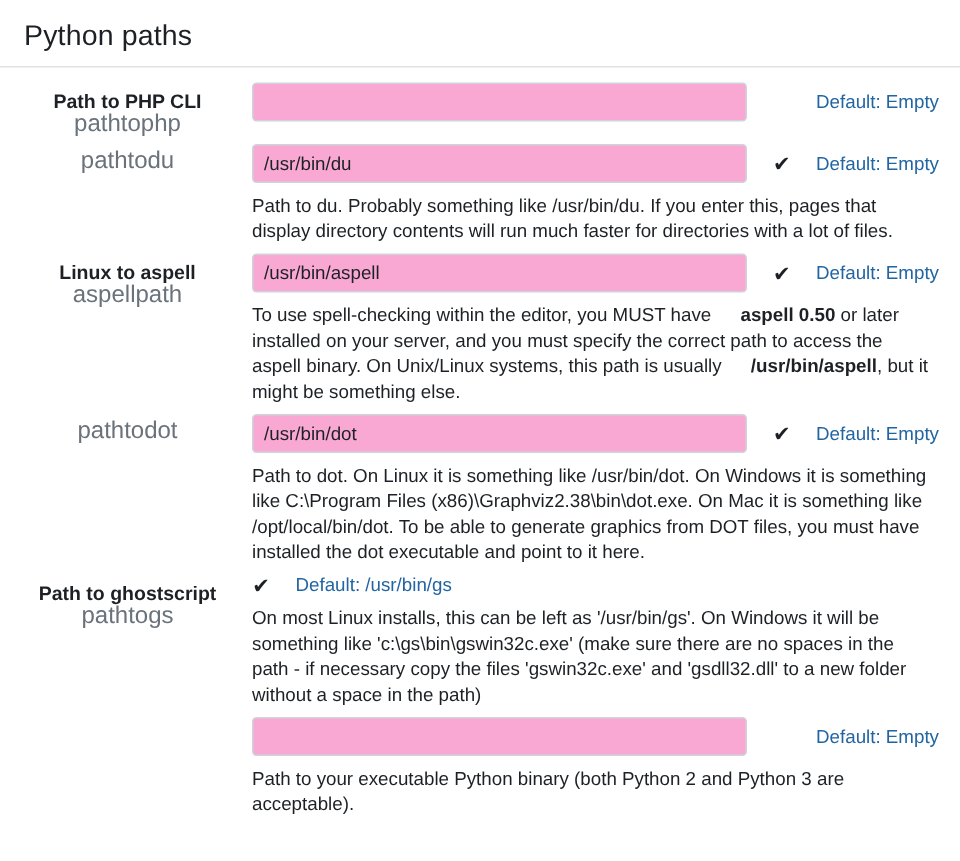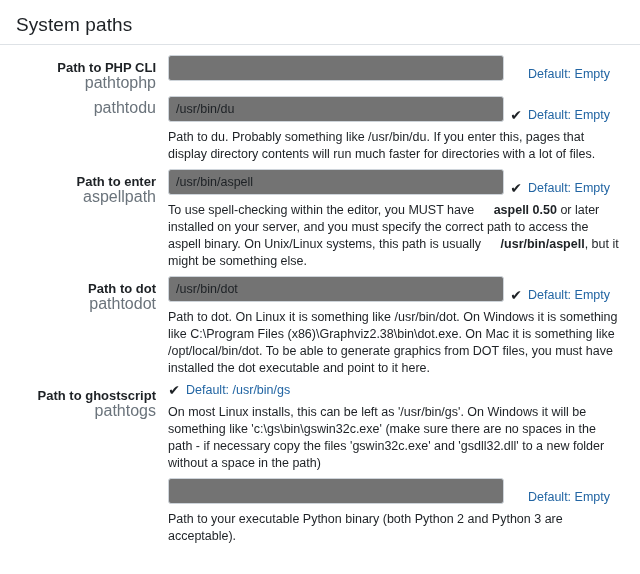--- a/index.html
+++ b/index.html
@@ -35,21 +35,21 @@
   }
   .setting {
     display: flex;
     flex-direction: row;
     align-items: flex-start;
     margin-bottom: 6px;
   }
   .label-col {
     width: 154px;
     flex: 0 0 154px;
-    text-align: right;
+    text-align: center;
     padding-right: 12px;
     padding-top: 5px;
   }
   .label-title {
     font-size: 13px;
     font-weight: 700;
     color: #1d2125;
     line-height: 16px;
     display: block;
   }
@@ -58,33 +58,33 @@
     color: #6a737b;
     line-height: 14px;
     display: block;
   }
   .field-col {
     flex: 1 1 auto;
     min-width: 0;
   }
   .field-row {
     display: flex;
-    align-items: flex-end;
-    gap: 6px;
+    align-items: center;
+    gap: 17px;
   }
   input[type="text"] {
     width: 336px;
     height: 26px;
     border: 1px solid #ced4da;
     border-radius: 3px;
     padding: 3px 7px;
     font-size: 12.5px;
     font-family: "Liberation Sans", sans-serif;
     color: #1d2125;
-    background: #737373;
+    background: #f9a8d4;
     outline: none;
   }
   input[type="text"]::placeholder { color: #a9b0b7; }
   .check-icon {
     color: #1d2125;
     font-size: 14px;
     line-height: 1;
     width: 12px;
     display: inline-block;
     text-align: center;
@@ -101,21 +101,21 @@
     color: #1d2125;
     margin: 7px 0 0 0;
     max-width: 455px;
   }
   .description b { font-weight: 700; margin-left: 16px; }
 </style>
 </head>
 <body>
 
 <div class="page">
-  <h1 class="page-title">System paths</h1>
+  <h1 class="page-title">Python paths</h1>
   <div class="divider"></div>
 
   <div class="form" id="settings-form">
       <div class="setting">
         <div class="label-col">
           <span class="label-title">Path to PHP CLI</span>
           <span class="label-key">pathtophp</span>
         </div>
         <div class="field-col">
           <div class="field-row">
@@ -133,35 +133,34 @@
           <div class="field-row">
             <input type="text" placeholder="" value="/usr/bin/du" style="">
             <span class="check-icon">✔</span>
             <span class="default-text">Default: Empty</span>
           </div>
           <p class="description">Path to du. Probably something like /usr/bin/du. If you enter this, pages that display directory contents will run much faster for directories with a lot of files.</p>
         </div>
       </div>
       <div class="setting">
         <div class="label-col">
-          <span class="label-title">Path to enter</span>
+          <span class="label-title">Linux to aspell</span>
           <span class="label-key">aspellpath</span>
         </div>
         <div class="field-col">
           <div class="field-row">
             <input type="text" placeholder="" value="/usr/bin/aspell" style="">
             <span class="check-icon">✔</span>
             <span class="default-text">Default: Empty</span>
           </div>
           <p class="description">To use spell-checking within the editor, you MUST have <b>aspell 0.50</b> or later installed on your server, and you must specify the correct path to access the aspell binary. On Unix/Linux systems, this path is usually <b>/usr/bin/aspell</b>, but it might be something else.</p>
         </div>
       </div>
       <div class="setting">
         <div class="label-col">
-          <span class="label-title">Path to dot</span>
           <span class="label-key">pathtodot</span>
         </div>
         <div class="field-col">
           <div class="field-row">
             <input type="text" placeholder="" value="/usr/bin/dot" style="">
             <span class="check-icon">✔</span>
             <span class="default-text">Default: Empty</span>
           </div>
           <p class="description">Path to dot. On Linux it is something like /usr/bin/dot. On Windows it is something like C:\Program Files (x86)\Graphviz2.38\bin\dot.exe. On Mac it is something like /opt/local/bin/dot. To be able to generate graphics from DOT files, you must have installed the dot executable and point to it here.</p>
         </div>

